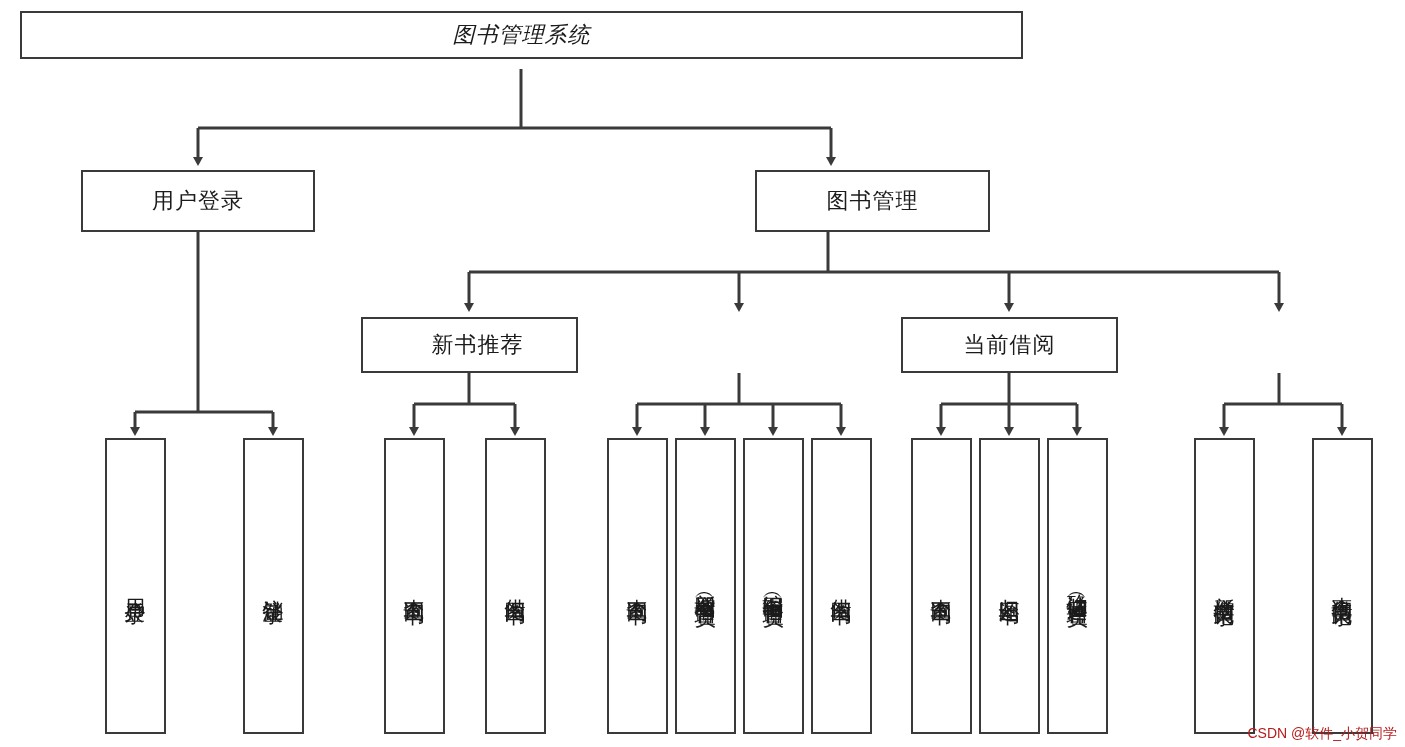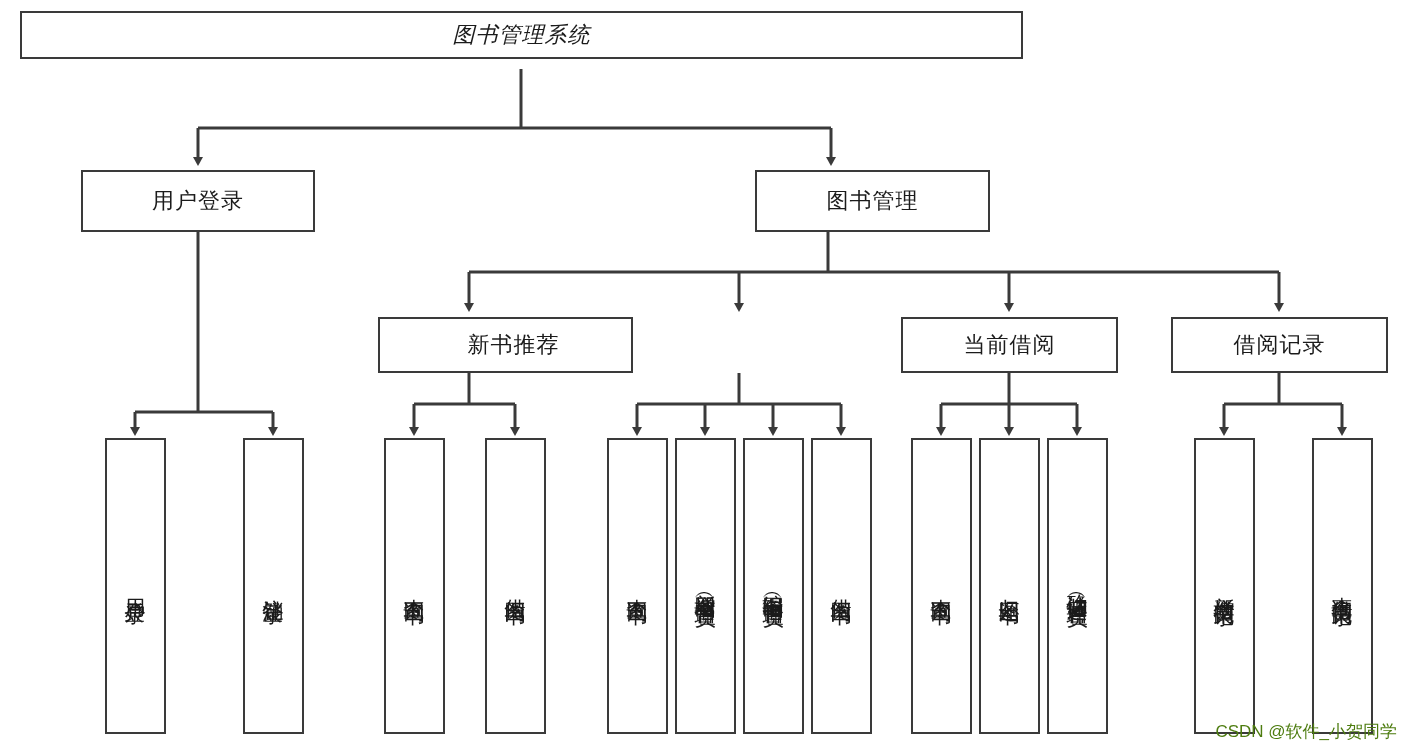--- a/index.html
+++ b/index.html
@@ -53,22 +53,22 @@
     text-orientation: upright;
     white-space: nowrap;
   }
   .node .hlabel {
     white-space: nowrap;
   }
   #watermark {
     position: absolute;
     right: 8px;
     bottom: 4px;
-    font-size: 17px;
-    color: #4d7c0f;
+    font-size: 14px;
+    color: #b91c1c;
     white-space: nowrap;
     user-select: none;
   }
 </style>
 </head>
 <body>
 
 <div id="canvas">
 
   <svg class="edges" viewBox="0 0 1405 747">
@@ -125,28 +125,25 @@
     <span class="hlabel">图书管理系统</span>
   </div>
 
   <div class="node horiz" style="left:81px; top:170px; width:234px; height:62px;">
     <span class="hlabel">用户登录</span>
   </div>
   <div class="node horiz" style="left:711px; top:170px; width:235px; height:62px;margin-left:44px;">
     <span class="hlabel">图书管理</span>
   </div>
 
-  <div class="node horiz" style="left:378px; top:317px; width:255px; height:56px;padding-left:16px;">
+  <div class="node horiz" style="left:361px; top:317px; width:217px; height:56px;padding-left:16px;">
     <span class="hlabel">新书推荐</span>
   </div>
   <div class="node horiz" style="left:901px; top:317px; width:217px; height:56px;text-align:right;">
     <span class="hlabel">当前借阅</span>
-  </div>
-  <div class="node horiz" style="left:1171px; top:317px; width:217px; height:56px;">
-    <span class="hlabel">借阅记录</span>
   </div>
 
   <div class="node vert" style="left:105px; top:438px; width:61px; height:296px;">
     <span class="vlabel">用户登录</span>
   </div>
   <div class="node vert" style="left:243px; top:438px; width:61px; height:296px;">
     <span class="vlabel">注销登录</span>
   </div>
 
   <div class="node vert" style="left:384px; top:438px; width:61px; height:296px;">

